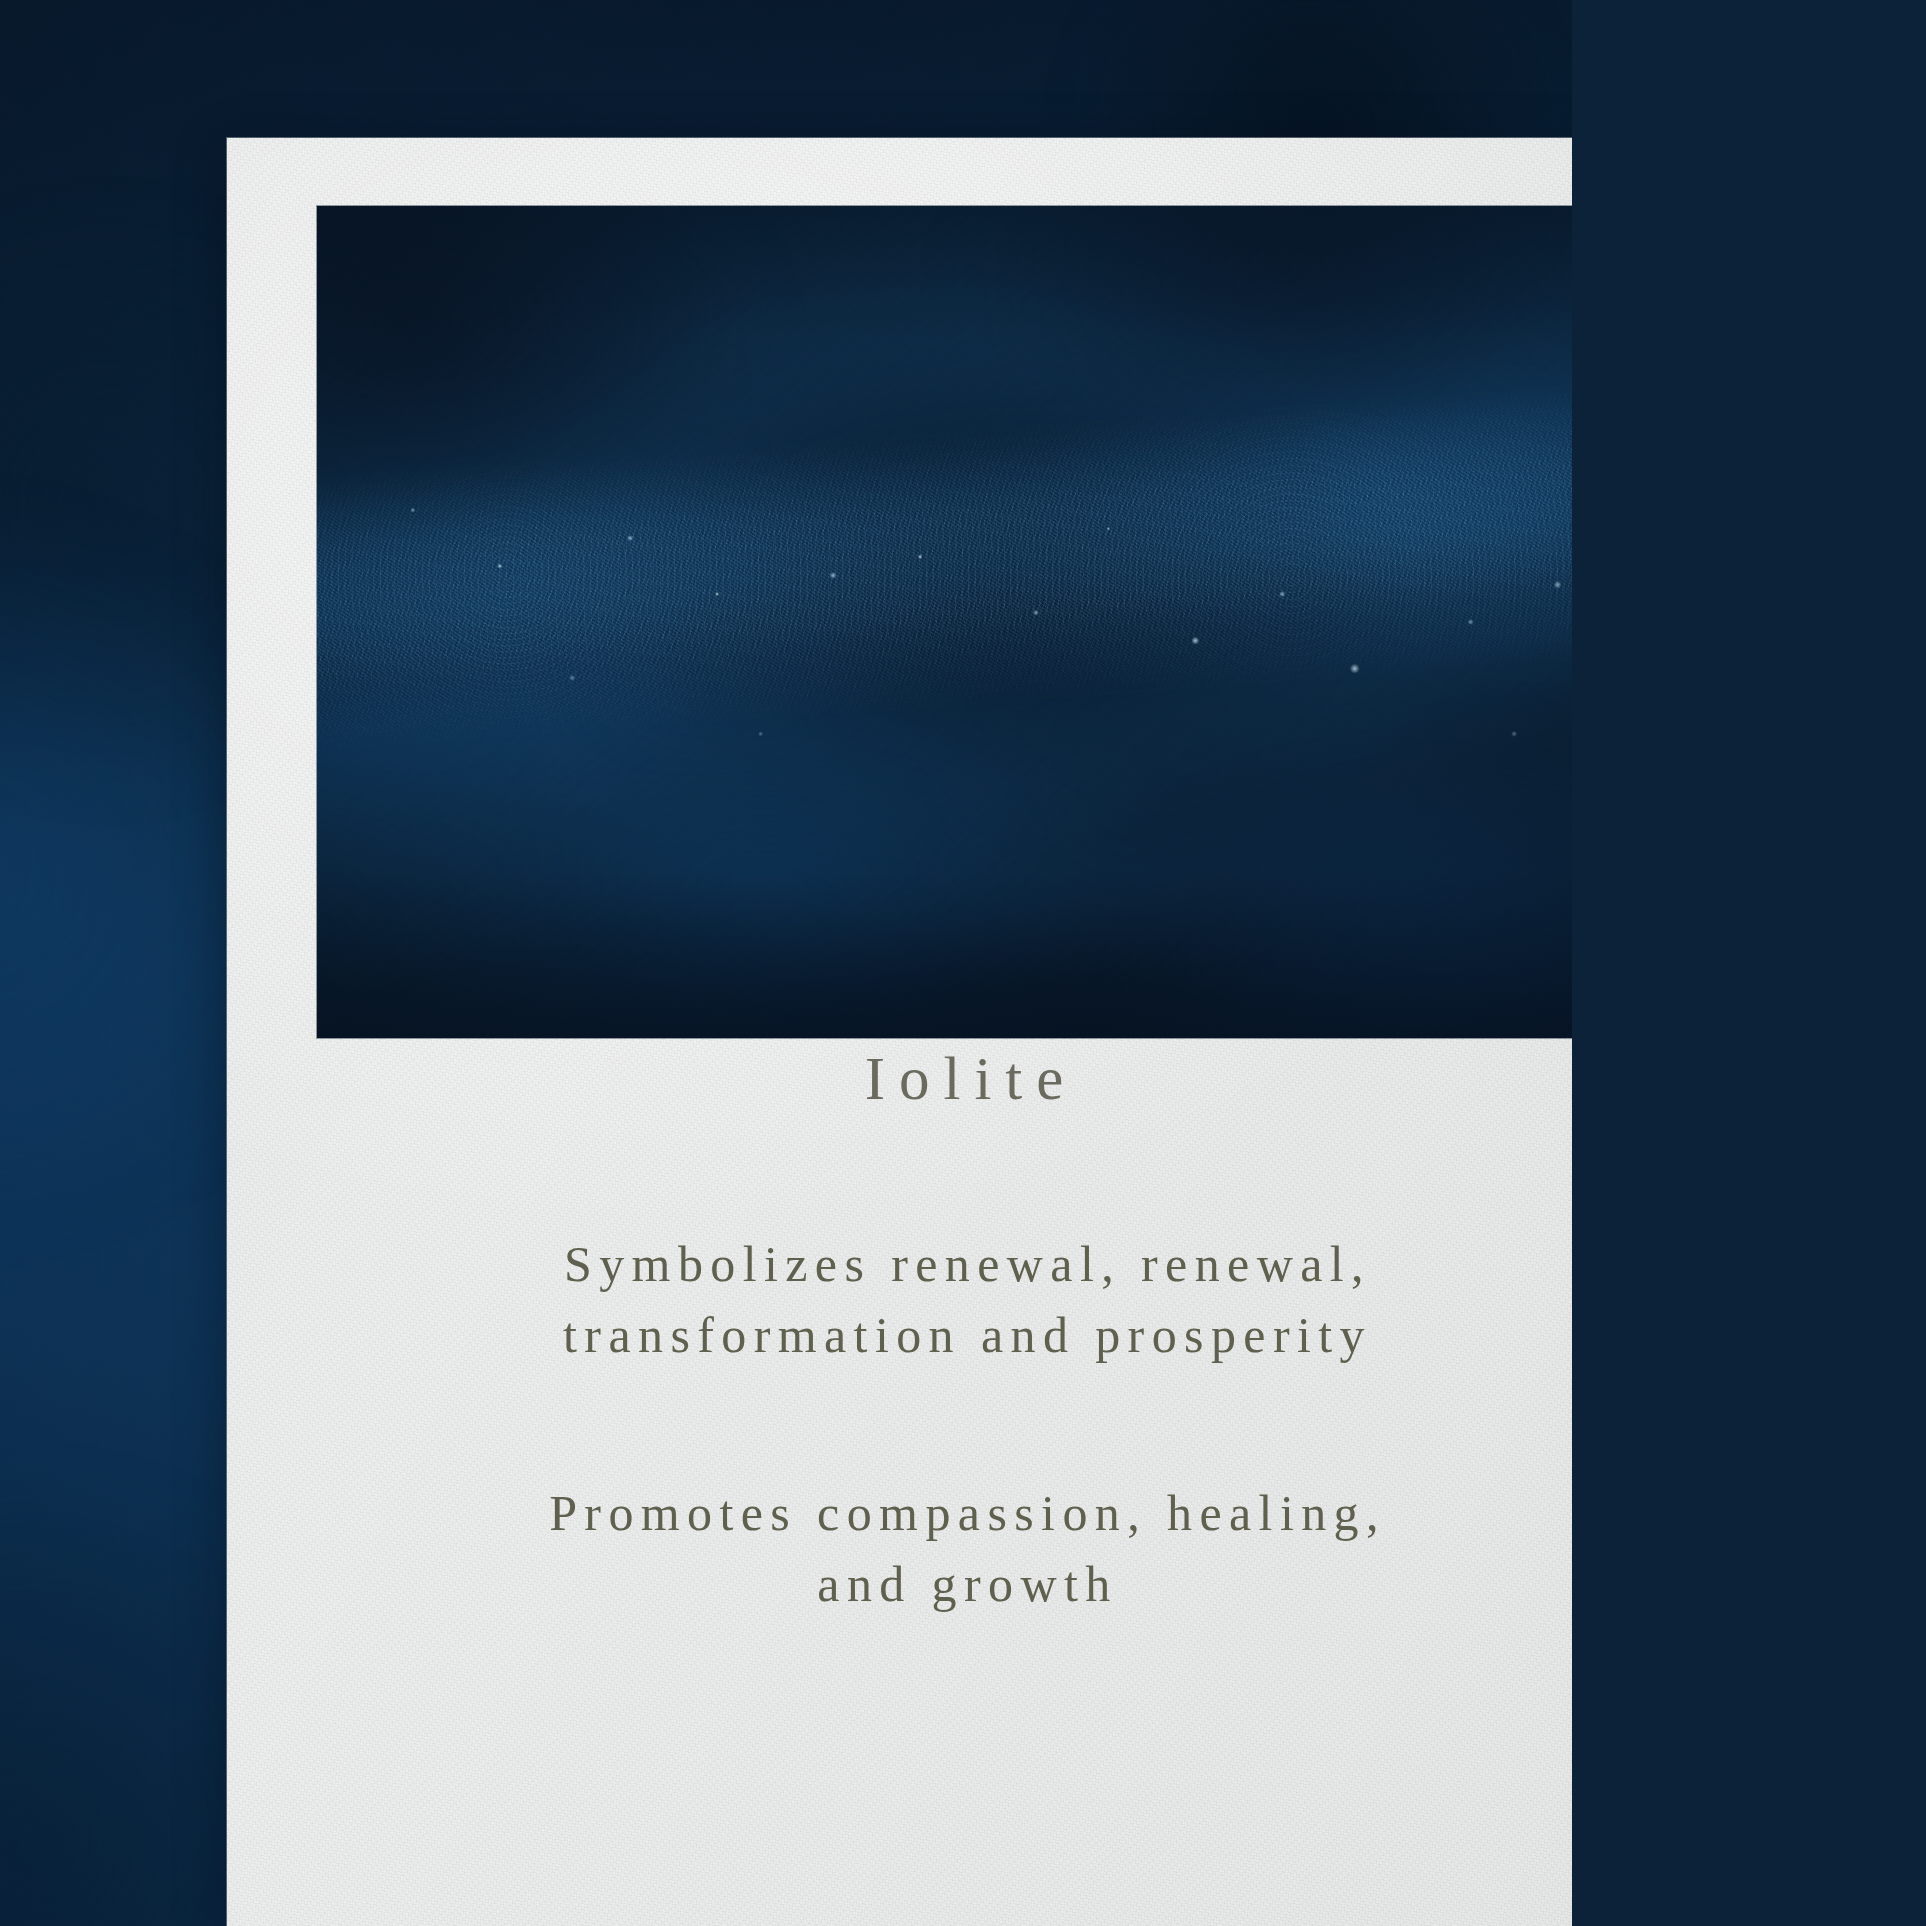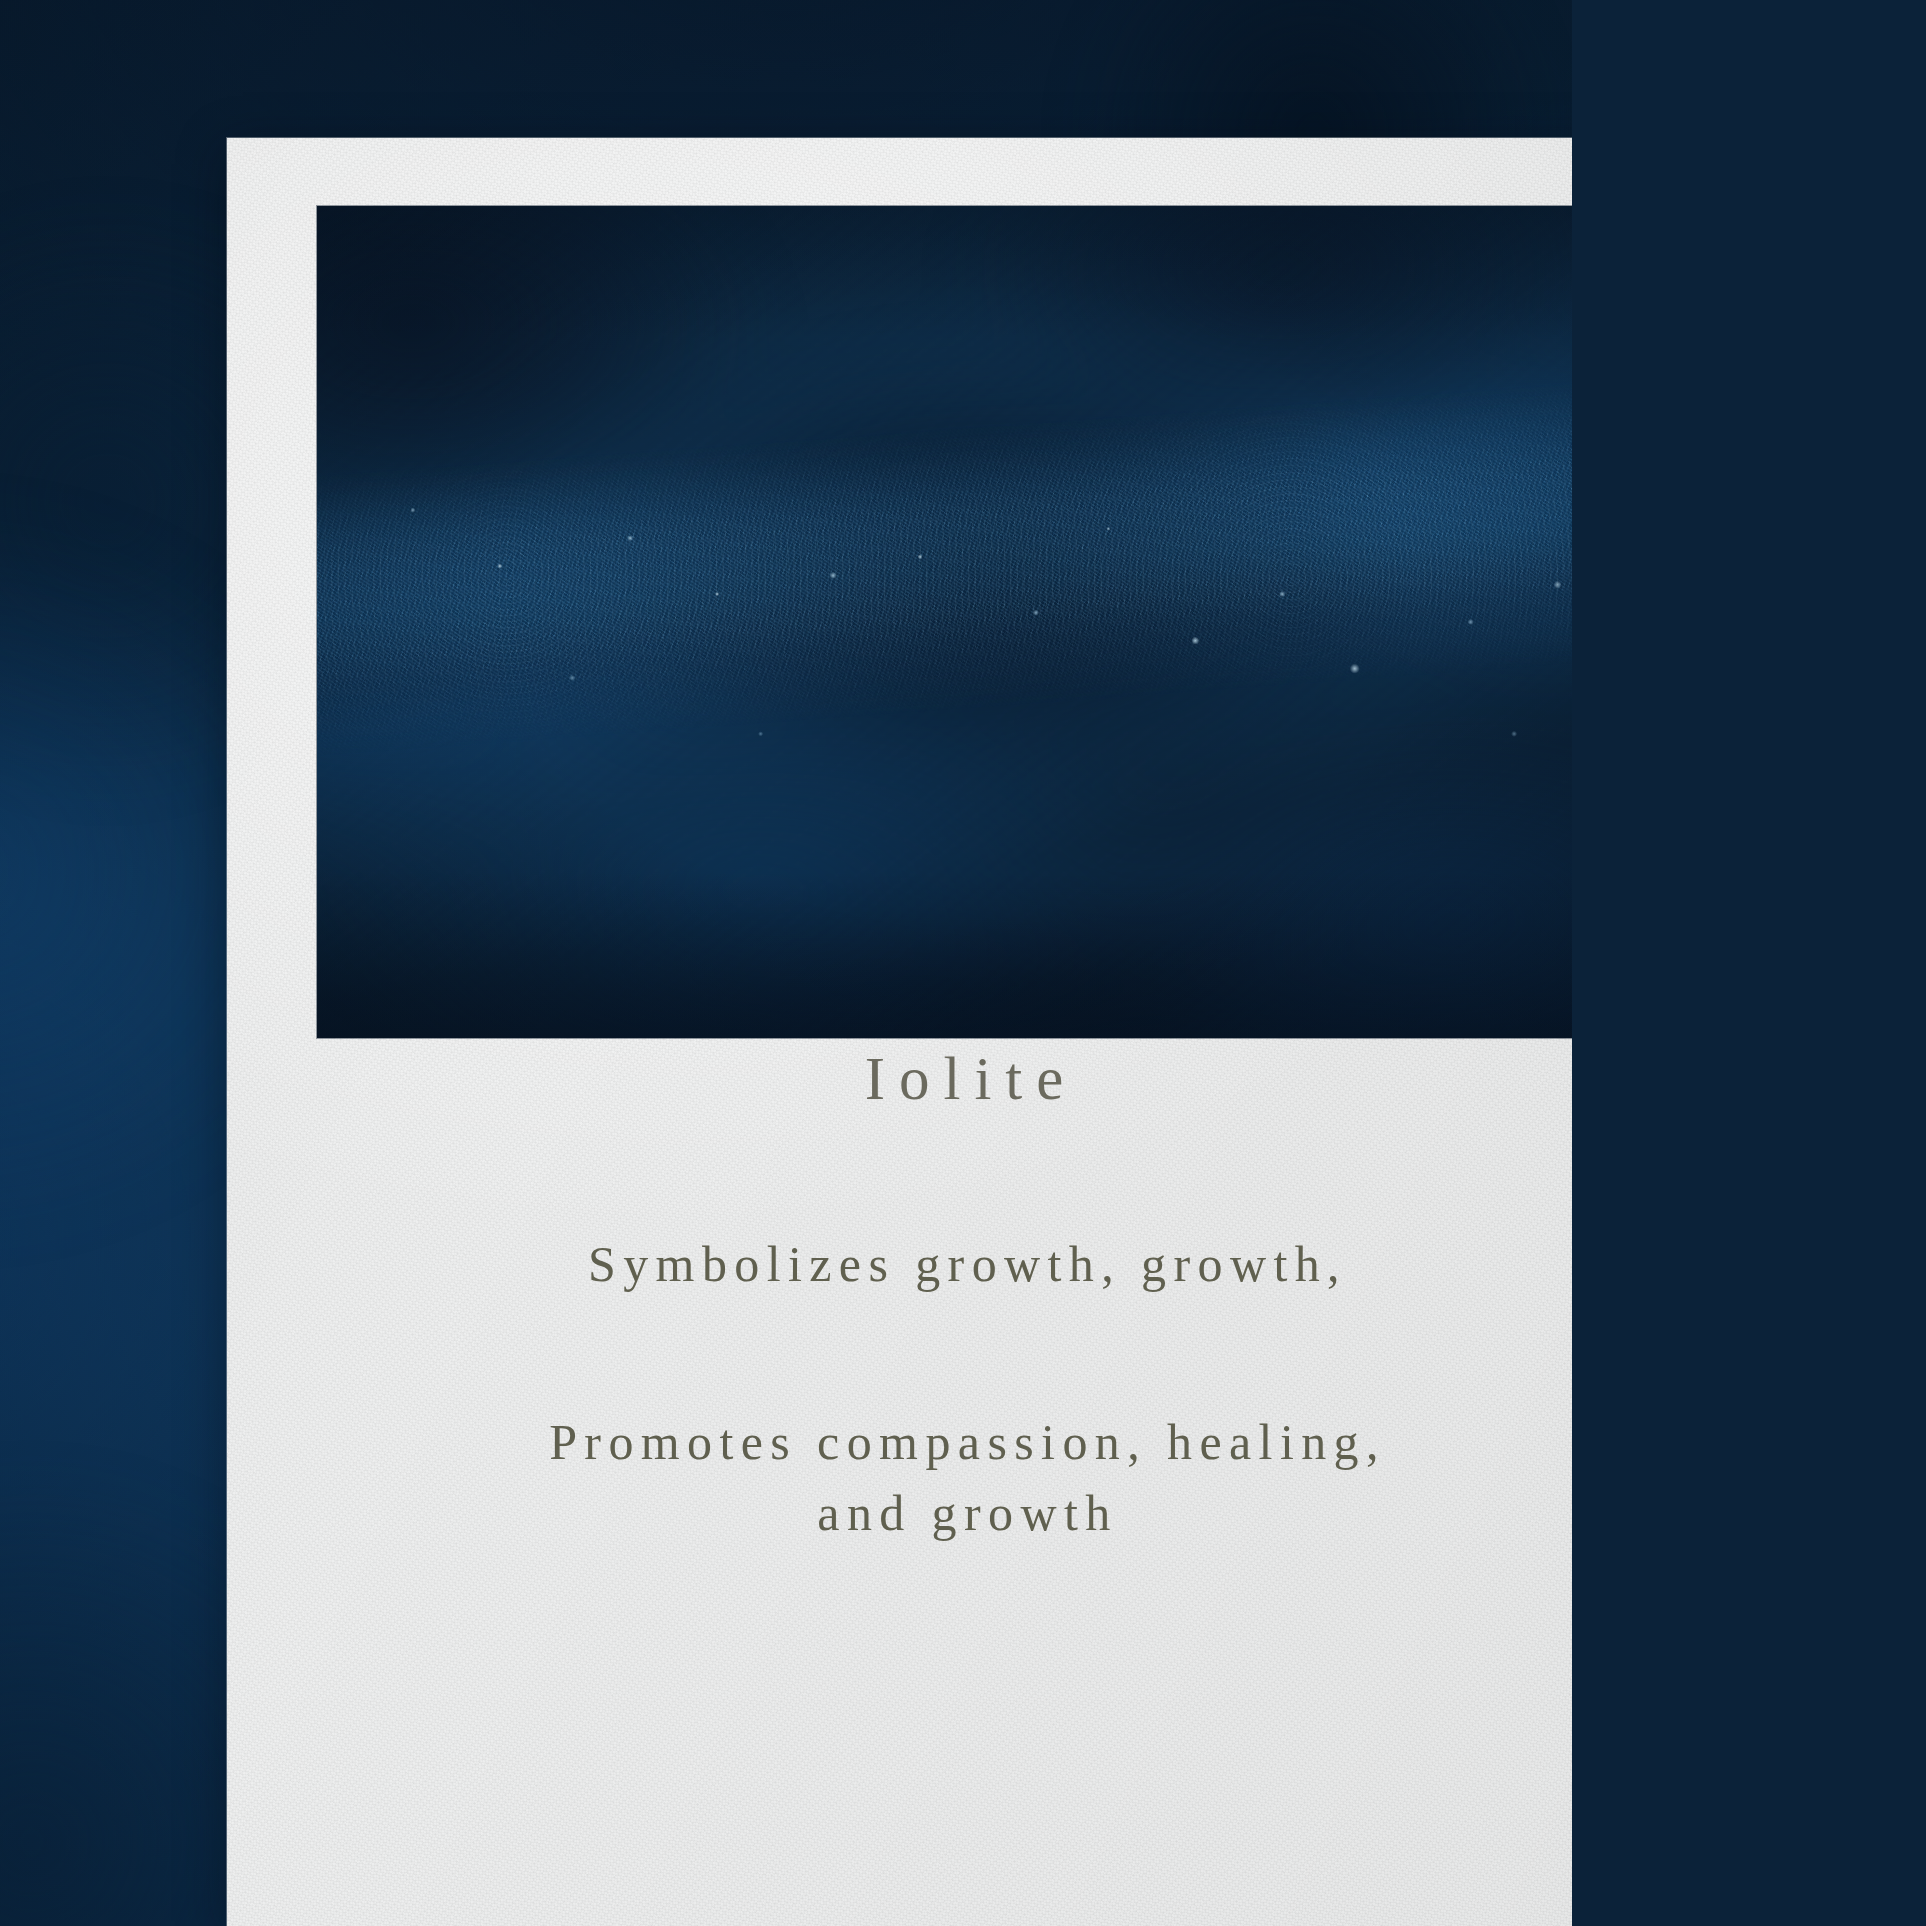--- a/index.html
+++ b/index.html
@@ -243,21 +243,22 @@
       <div class="photo-layer ph-fiber"></div>
       <div class="ph-grain"></div>
       <div class="photo-layer ph-sparkle"></div>
       <div class="ph-vignette"></div>
     </div>
 
     <div class="text-area">
       <h1 class="gem-title">Iolite</h1>
 
       <p class="desc desc-1">
-        <span>Symbolizes growth, growth,</span><br>
+        <span>Symbolizes renewal, renewal,</span><br>
+        <span>transformation and prosperity</span>
       </p>
 
       <p class="desc desc-2">
         <span>Promotes compassion, healing,</span><br>
         <span>and growth</span>
       </p>
     </div>
   </div>
 
 </div>

